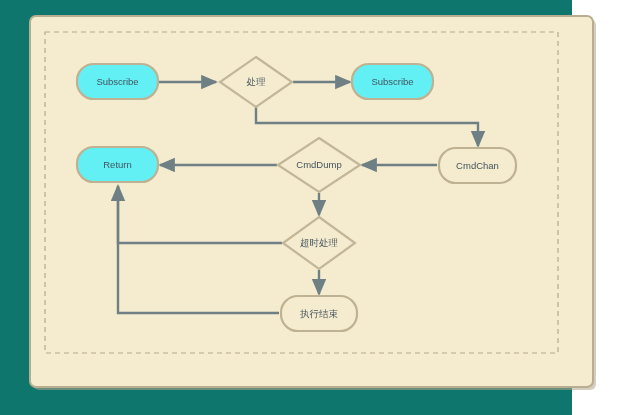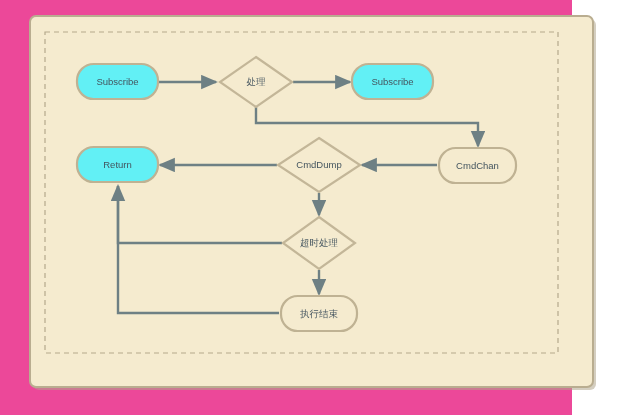--- a/index.html
+++ b/index.html
@@ -10,21 +10,21 @@
   body {
     width: 640px;
     height: 415px;
     font-family: "Liberation Sans", "DejaVu Sans", sans-serif;
     overflow: hidden;
   }
   #canvas {
     position: relative;
     width: 572px;
     height: 415px;
-    background: #ec4899;
+    background: #0f766e;
   }
   #diagram-svg {
     position: absolute;
     top: 0;
     left: 0;
     display: block;
   }
   .node-label {
     font-family: "Liberation Sans", "DejaVu Sans", sans-serif;
     font-size: 9.5px;

